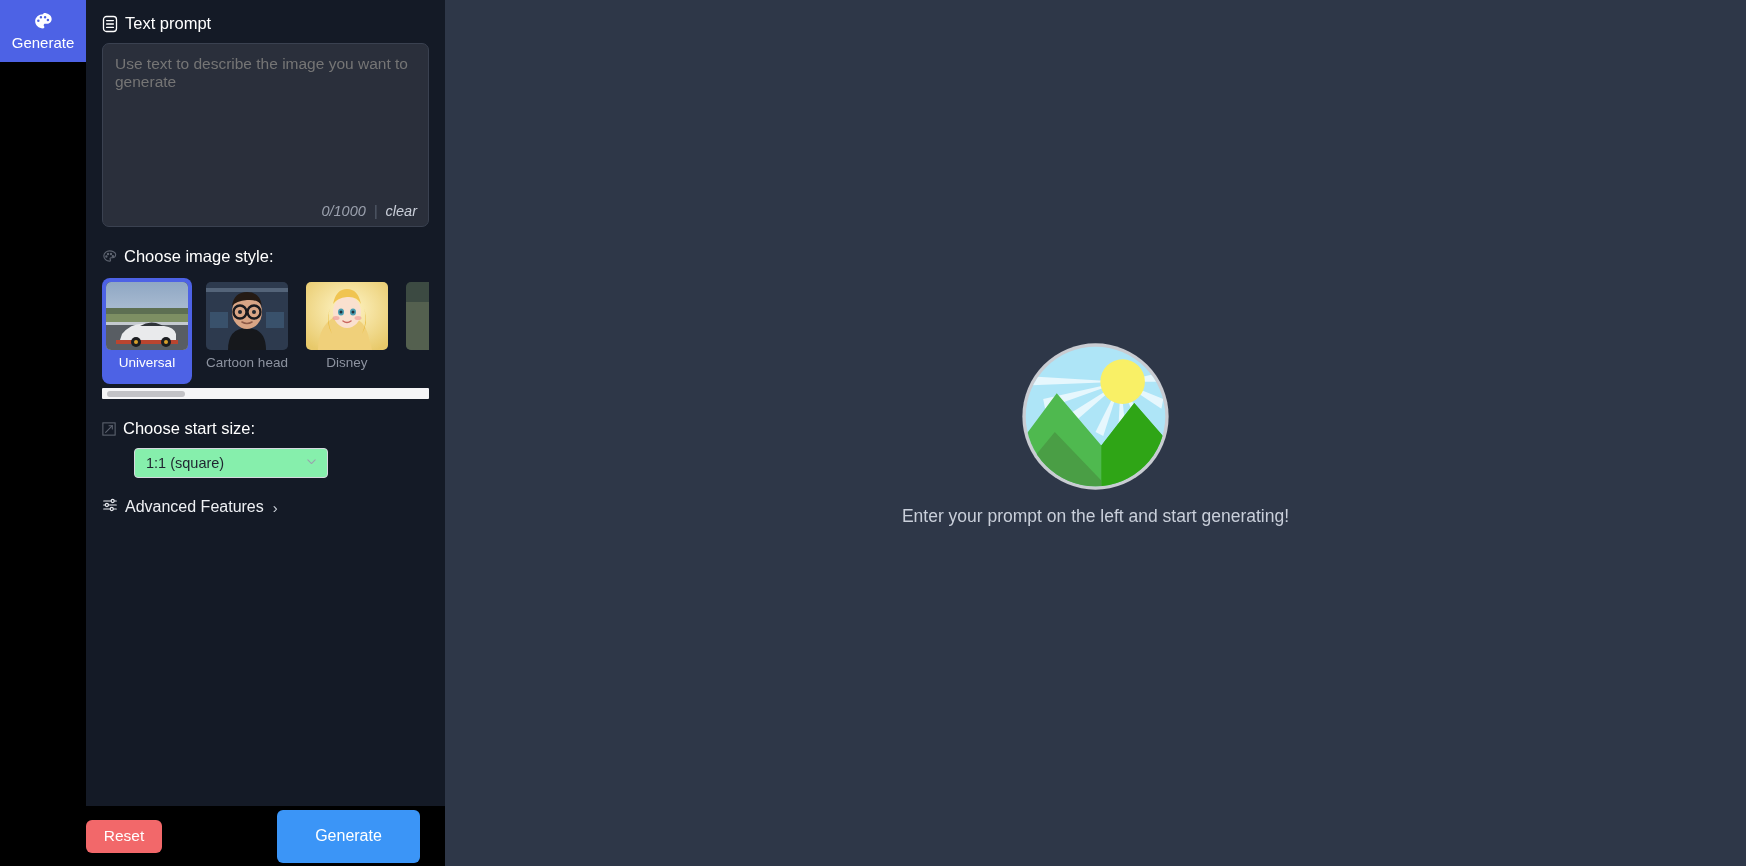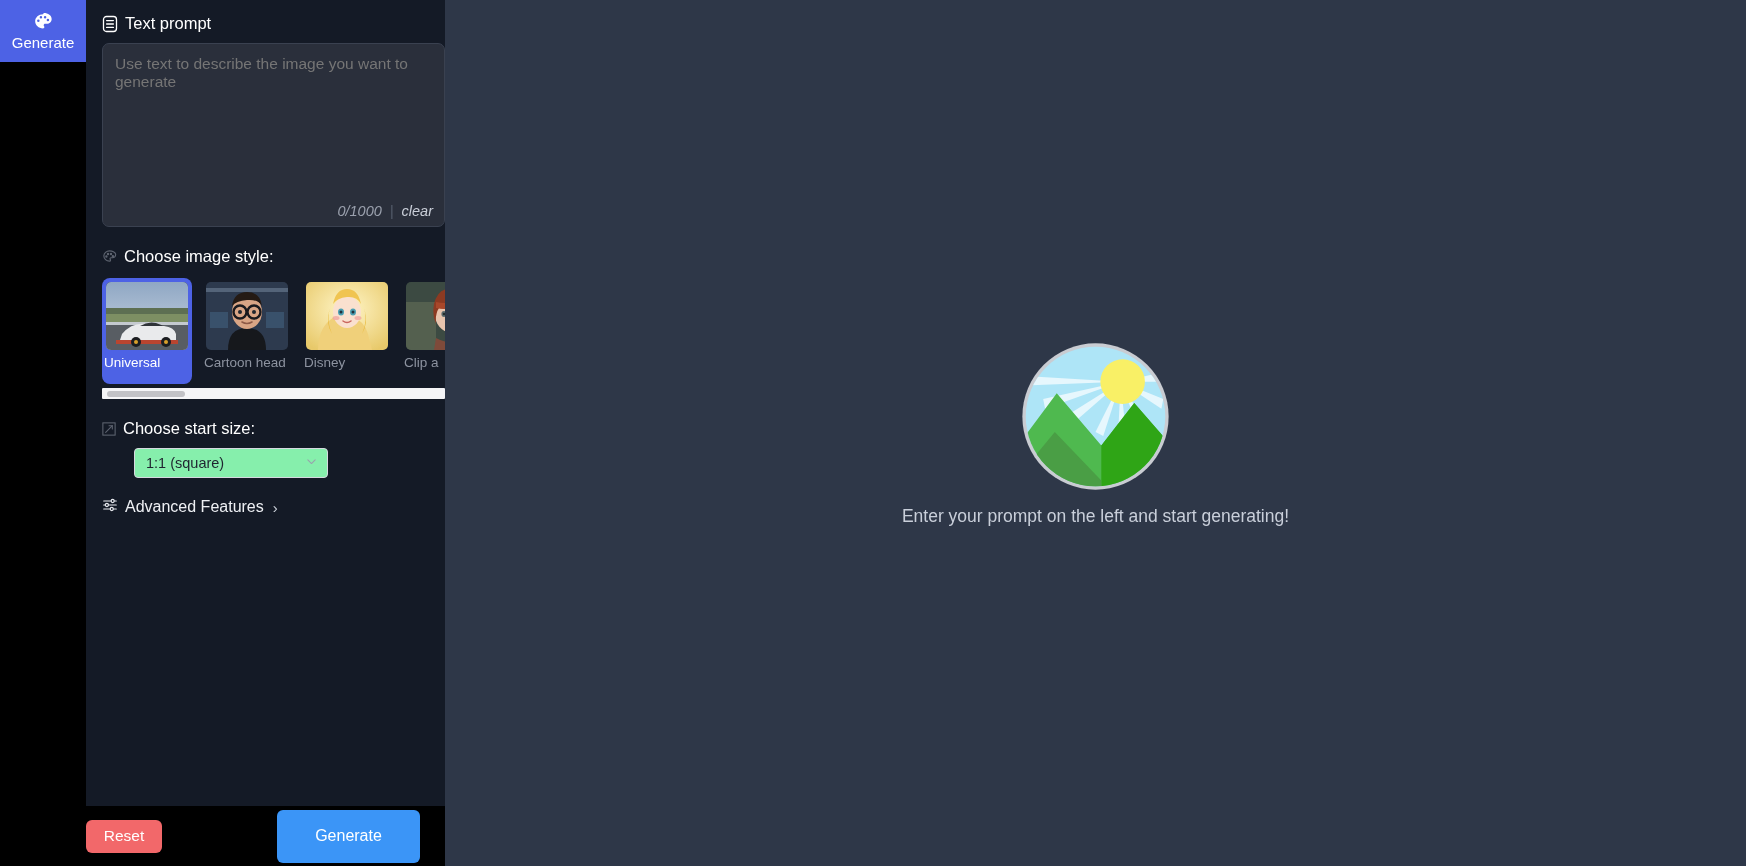--- a/index.html
+++ b/index.html
@@ -23,21 +23,21 @@
   }
   .rail-item .rail-label { color: #fff; font-size: 15px; line-height: 17px; }
   .palette-ico { width: 20px; height: 20px; display: block; }
 
   
   .panel {
     width: 359px; flex: 0 0 359px; height: 866px;
     background: #141a26; position: relative;
     display: flex; flex-direction: column;
   }
-  .panel-inner { padding: 14px 0 0 16px; flex: 1 1 auto; overflow: hidden; border-radius: 29px; }
+  .panel-inner { padding: 14px 16px 0 16px; flex: 1 1 auto; overflow: hidden; border-radius: 29px; }
 
   .sec-head {
     display: flex; align-items: center; gap: 7px;
     color: #ffffff; font-size: 16.5px; margin-bottom: 10px;
   }
   .sec-head.dim-ico svg { opacity: .55; }
   .sec-head svg { display:block; flex:0 0 auto; }
 
   
   .ta-wrap {
@@ -69,21 +69,21 @@
     background: transparent; cursor: pointer;
   }
   .style-card.selected { background: #4d62e5; }
   .thumb {
     width: 82px; height: 68px; border-radius: 5px; overflow: hidden;
     position: relative; background: #22262f;
   }
   .thumb > svg { display: block; width: 100%; height: 100%; }
   .style-name {
     margin-top: 5px; font-size: 13.5px; line-height: 15px;
-    color: #8d93a0; width: 86px;
+    text-align: center; color: #8d93a0; width: 86px;
   }
   .style-card.selected .style-name { color: #ffffff; }
 
   .hscroll {
     margin-top: 4px; height: 11px; background: #f5f5f7;
     border-radius: 1px; position: relative; cursor: pointer;
   }
   .hscroll .thumbbar {
     position: absolute; left: 5px; top: 2.5px; width: 78px; height: 6.5px;
     background: #c2c2c6; border-radius: 4px;

